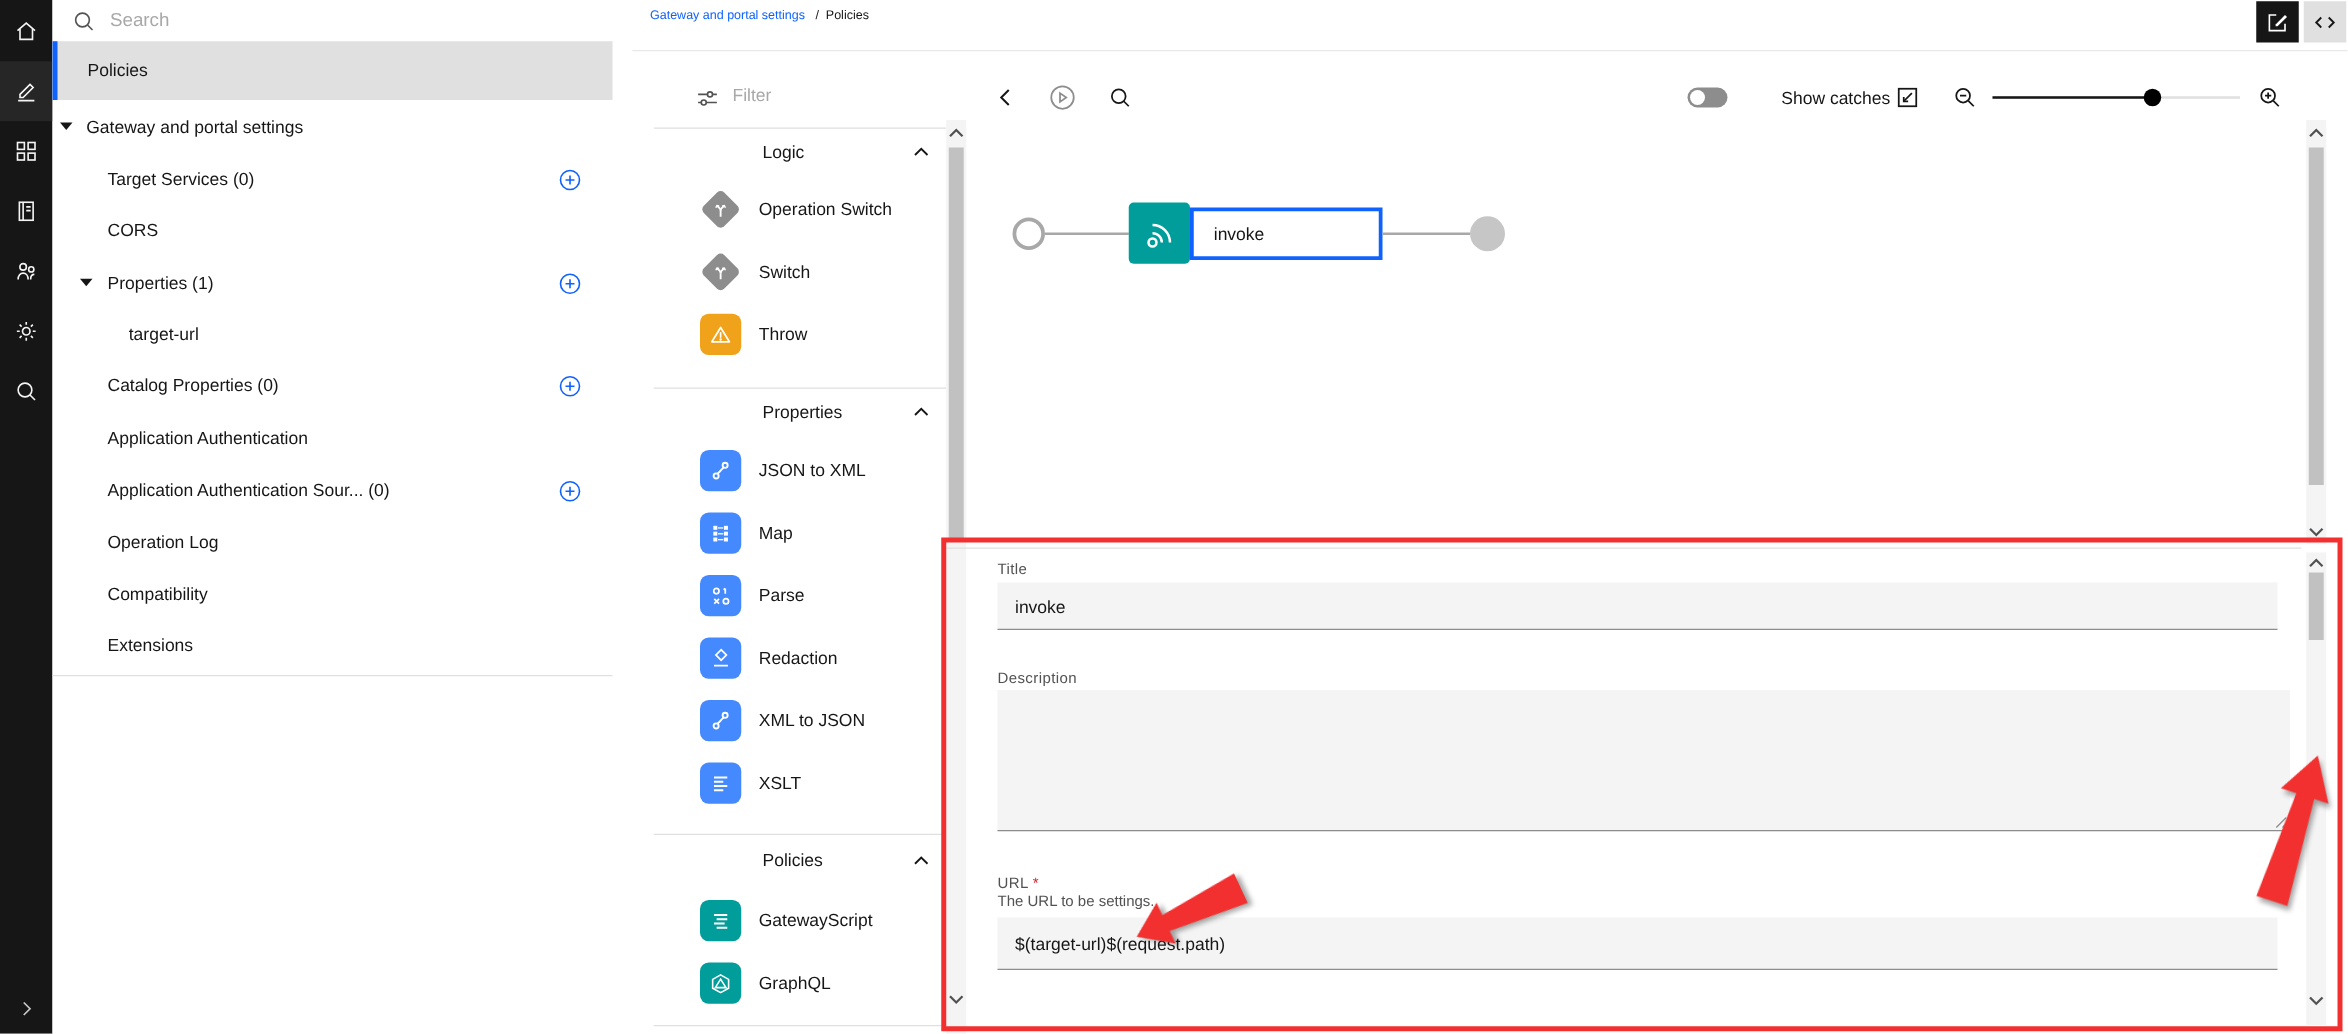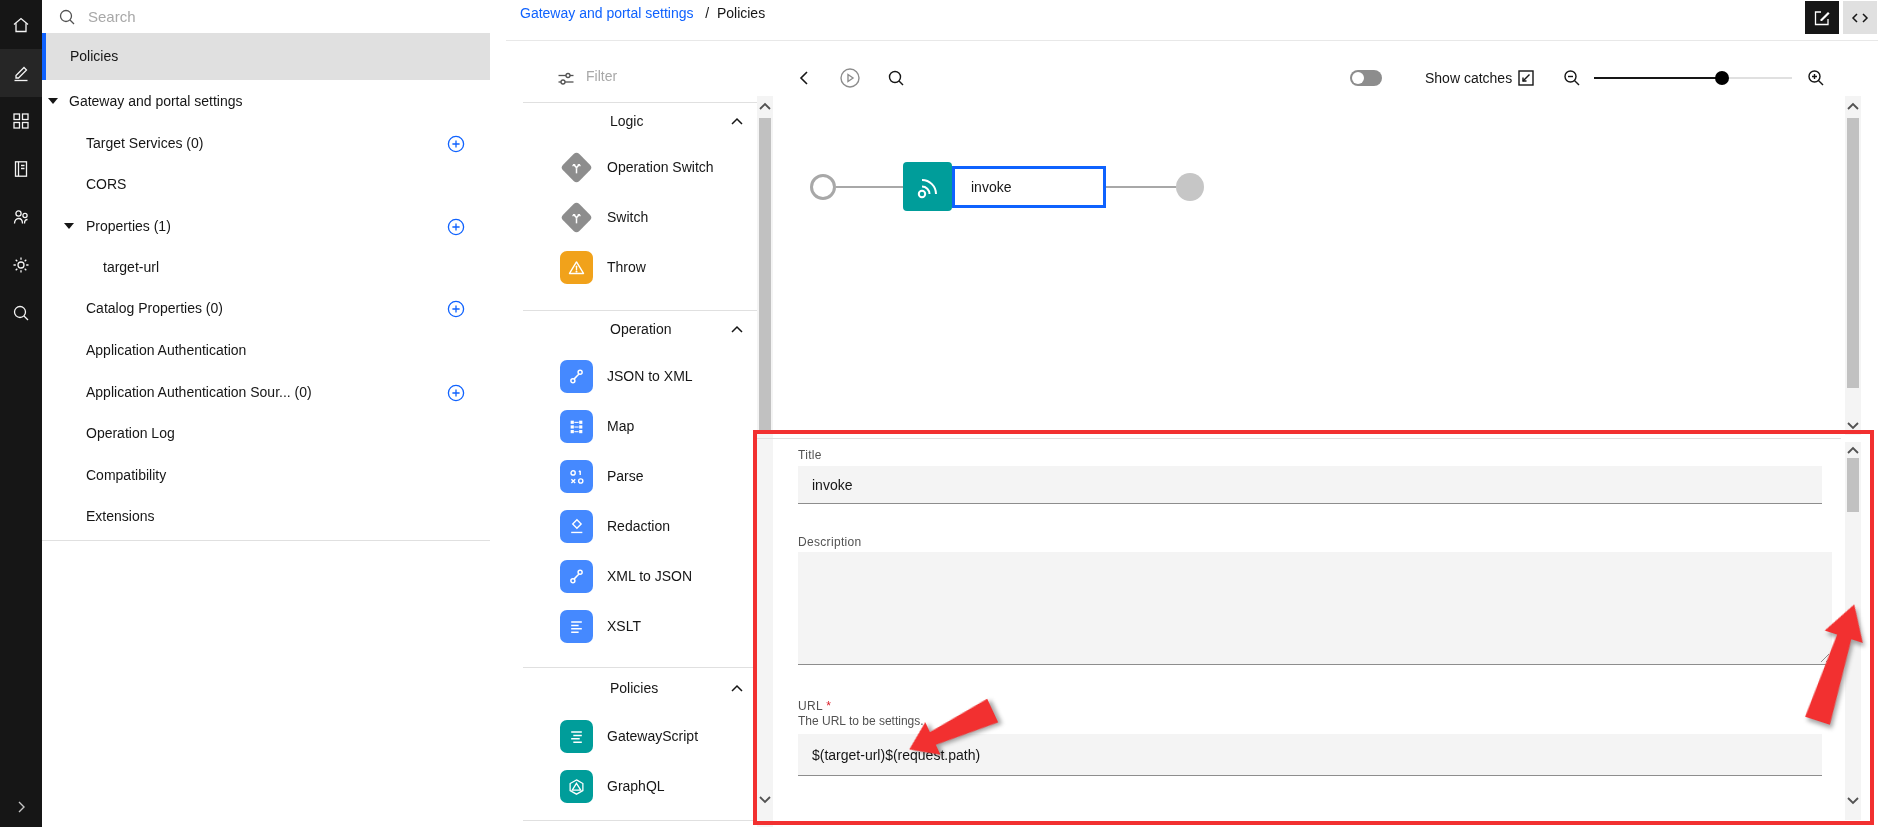--- a/index.html
+++ b/index.html
@@ -20,21 +20,21 @@
   .nav-selected { position:absolute; left:0; top:33px; width:448px; height:47px; background:#e0e0e0; cursor:pointer; }
   .nav-selected .bar { position:absolute; left:0; top:0; width:4px; height:47px; background:#0f62fe; }
   .nav-selected .lbl { position:absolute; left:28px; top:0; line-height:47px; font-size:14px; }
   .tree-row { position:absolute; left:0; width:448px; height:42px; cursor:pointer; font-size:14px; }
   .tree-row .lbl { position:absolute; top:0; line-height:42px; white-space:nowrap; }
   .caret { position:absolute; top:18px; width:0; height:0; border-left:5px solid transparent; border-right:5px solid transparent; border-top:6px solid #161616; }
   .plusbtn { position:absolute; left:404px; top:12px; width:20px; height:20px; cursor:pointer; }
   .nav-divider { position:absolute; left:0; top:540px; width:448px; height:1px; background:#e0e0e0; }
 
   
-  .crumb { position:absolute; left:520px; top:3px; height:20px; line-height:20px; font-size:14px; }
+  .crumb { position:absolute; left:520px; top:3px; height:20px; line-height:20px; font-size:10px; }
   .crumb a { color:#0f62fe; text-decoration:none; cursor:pointer; }
   .hdr-btn { position:absolute; top:1px; width:34px; height:33px; display:flex; align-items:center; justify-content:center; cursor:pointer; }
   .hdr-divider { position:absolute; left:506px; top:40px; width:1372px; height:1px; background:#e8e8e8; }
 
   
   .pal-divider { position:absolute; left:523px; width:234px; height:1px; background:#e0e0e0; }
   .pal-header { position:absolute; left:562px; height:18px; line-height:18px; font-size:14px; color:#161616;margin-left:48px; }
   .pal-chev { position:absolute; left:729px; cursor:pointer; }
   .pal-item { position:absolute; left:560px; width:200px; height:33px; cursor:grab; }
   .pal-item .sq { position:absolute; left:0; top:0; width:33px; height:33px; border-radius:7px; display:flex; align-items:center; justify-content:center; }
@@ -285,21 +285,21 @@
     <svg width="17" height="17" viewBox="0 0 16 16" fill="none" stroke="#fff" stroke-width="1.3" stroke-linejoin="round">
         <path d="M8 2.8 L14.6 13.6 H1.4 Z"></path>
         <path d="M8 6.8 V10" stroke-linecap="round"></path>
         <path d="M8 11.8 v0.1" stroke-linecap="round" stroke-width="1.8"></path>
       </svg>
   </span>
   <span class="lbl">Throw</span>
 </div>
 
 <div class="pal-divider" style="top:310px"></div>
-<div class="pal-header" style="top:320px">Operation</div>
+<div class="pal-header" style="top:320px">Properties</div>
 <span class="pal-chev" style="top:324px">
   <svg width="16" height="10" viewBox="0 0 16 10" fill="none" stroke="#161616" stroke-width="1.5">
       <polyline points="3,8 8,3 13,8"></polyline>
     </svg>
 </span>
 
 <div class="pal-item" style="top:360px">
   <span class="sq ic-blue">
     <svg width="17" height="17" viewBox="0 0 16 16" fill="none" stroke="#fff" stroke-width="1.4">
         <circle cx="4.6" cy="12" r="1.9"></circle>

